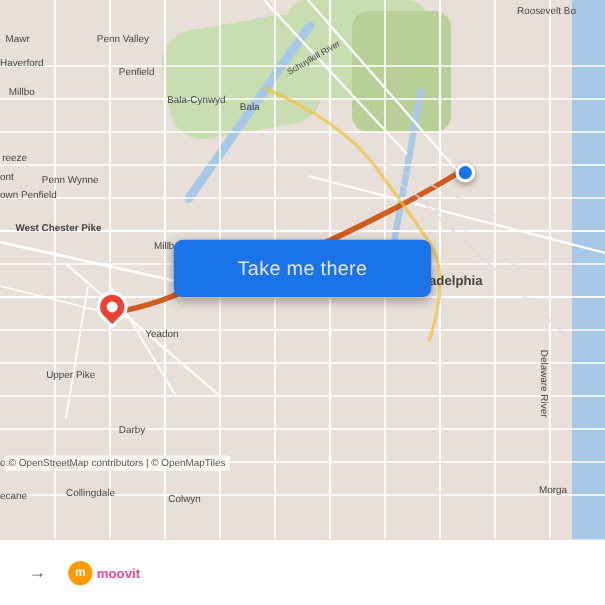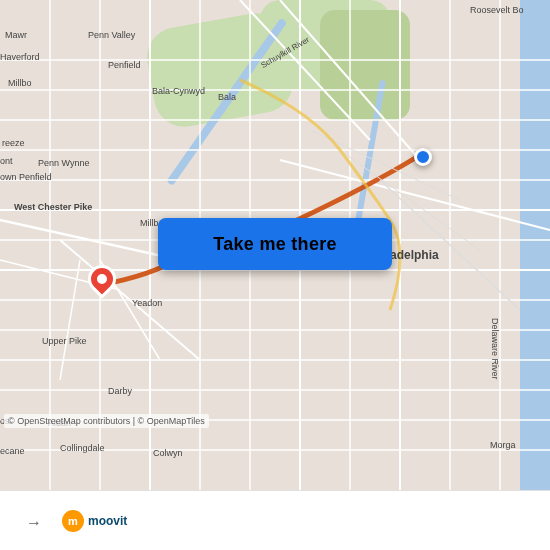--- a/index.html
+++ b/index.html
@@ -128,23 +128,23 @@
       background: #1a73e8;
       border-radius: 8px;
       display: flex;
       align-items: center;
       justify-content: center;
       cursor: pointer;
       z-index: 20;
       box-shadow: 0 3px 10px rgba(0,0,0,0.35);
     }
     .take-me-there-btn span {
-      color: #000000;
+      color: #e5e5e5;
       font-size: 18px;
-      font-weight: bold;
+      font-weight: normal;
       letter-spacing: 0.3px;
     }
 
     
     .map-label {
       position: absolute;
       font-size: 9px;
       color: #444;
       font-weight: 500;
       white-space: nowrap;
@@ -192,21 +192,21 @@
     .moovit-icon {
       width: 22px; height: 22px;
       background: #f90;
       border-radius: 50%;
       display: flex; align-items: center; justify-content: center;
       color: white; font-size: 11px; font-weight: bold;
     }
     .moovit-text {
       font-size: 12px;
       font-weight: 700;
-      color: #0c4a6e;
+      color: #ec4899;
     }
 
     
     .attribution {
       position: absolute;
       bottom: 62px;
       left: 4px;
       font-size: 9px;
       color: #555;
       background: rgba(255,255,255,0.7);

